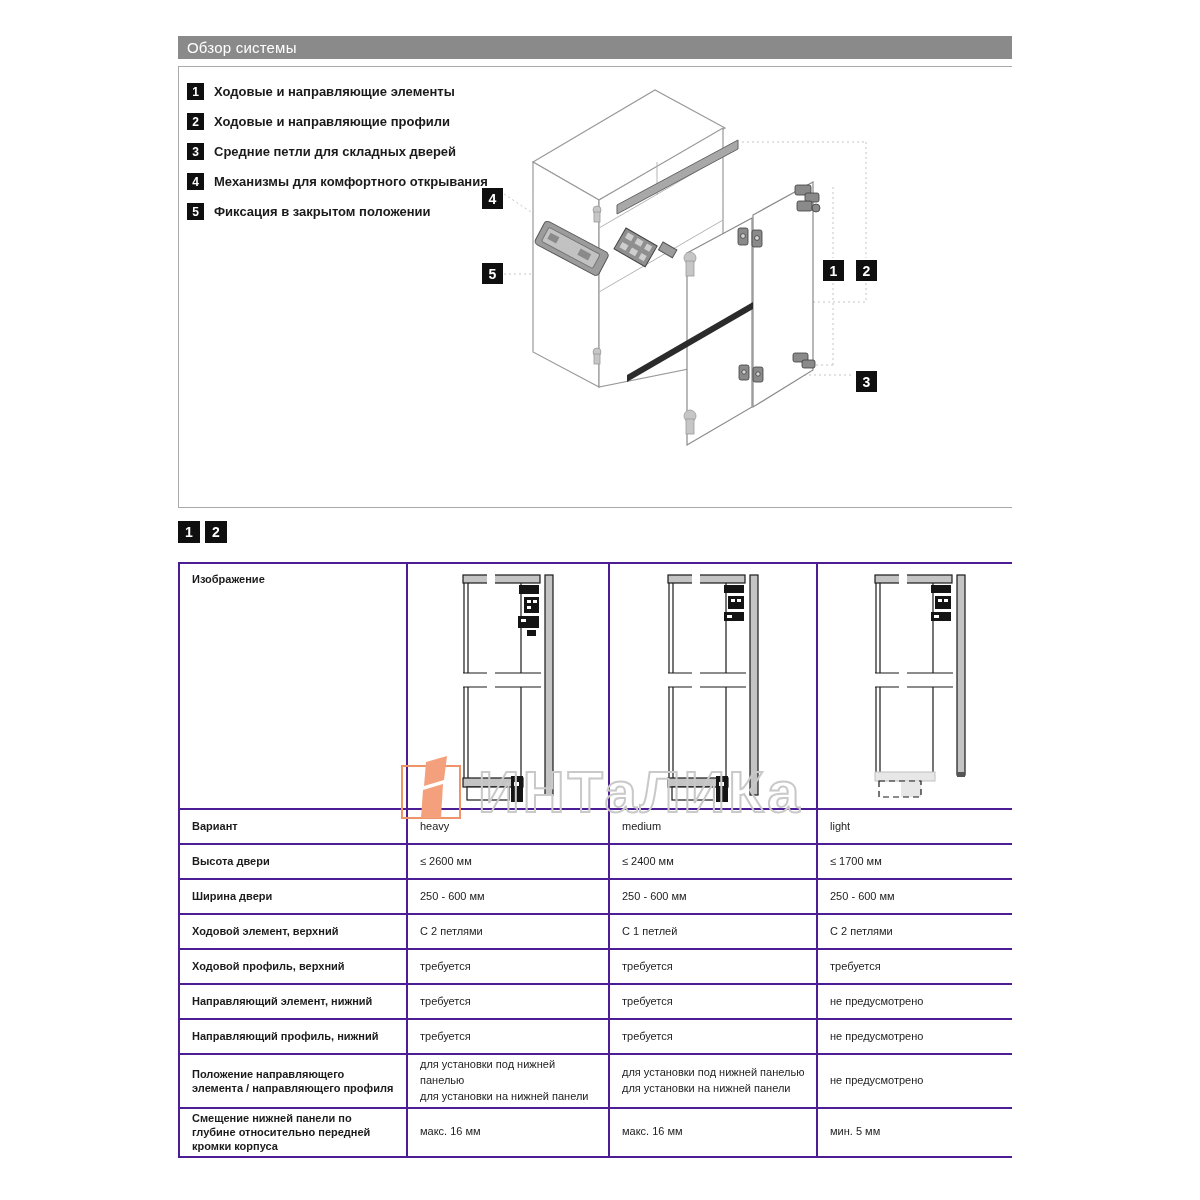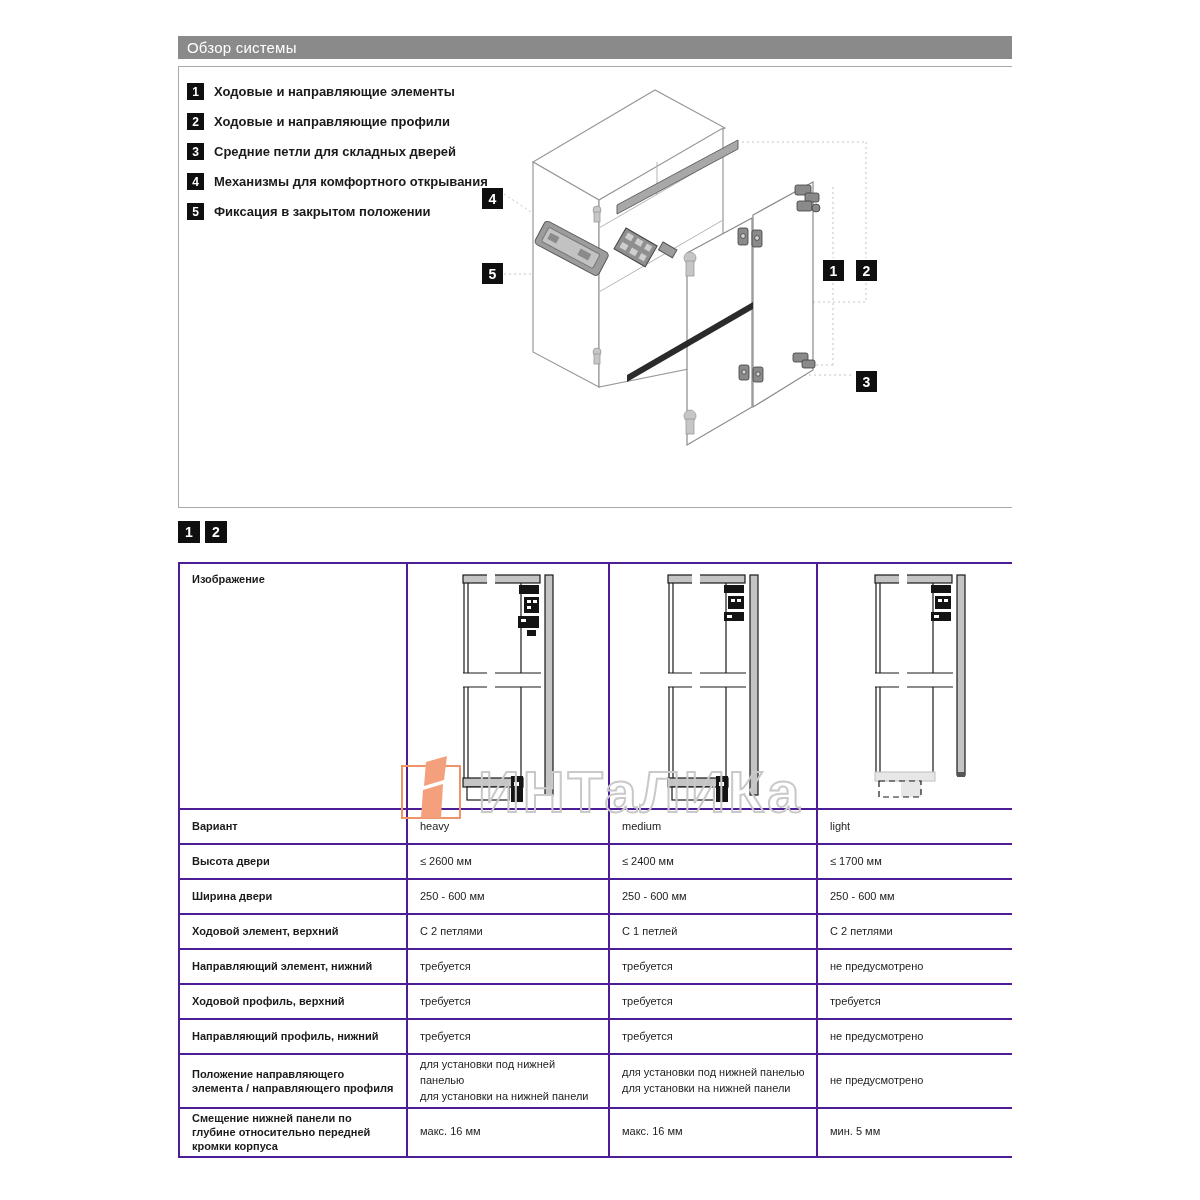--- a/index.html
+++ b/index.html
@@ -300,30 +300,30 @@
         <td class="val">250 - 600 мм</td>
         <td class="val">250 - 600 мм</td>
       </tr>
       <tr class="r">
         <td class="lab">Ходовой элемент, верхний</td>
         <td class="val">С 2 петлями</td>
         <td class="val">С 1 петлей</td>
         <td class="val">С 2 петлями</td>
       </tr>
       <tr class="r">
+        <td class="lab">Ходовой профиль, верхний</td>
+        <td class="val">требуется</td>
+        <td class="val">требуется</td>
+        <td class="val">требуется</td>
+      </tr>
+      <tr class="r">
         <td class="lab">Направляющий элемент, нижний</td>
         <td class="val">требуется</td>
         <td class="val">требуется</td>
         <td class="val">не предусмотрено</td>
-      </tr>
-      <tr class="r">
-        <td class="lab">Ходовой профиль, верхний</td>
-        <td class="val">требуется</td>
-        <td class="val">требуется</td>
-        <td class="val">требуется</td>
       </tr>
       <tr class="r">
         <td class="lab">Направляющий профиль, нижний</td>
         <td class="val">требуется</td>
         <td class="val">требуется</td>
         <td class="val">не предусмотрено</td>
       </tr>
       <tr class="r8">
         <td class="lab">Положение направляющего элемента / направляющего профиля</td>
         <td class="val">для установки под нижней панелью

